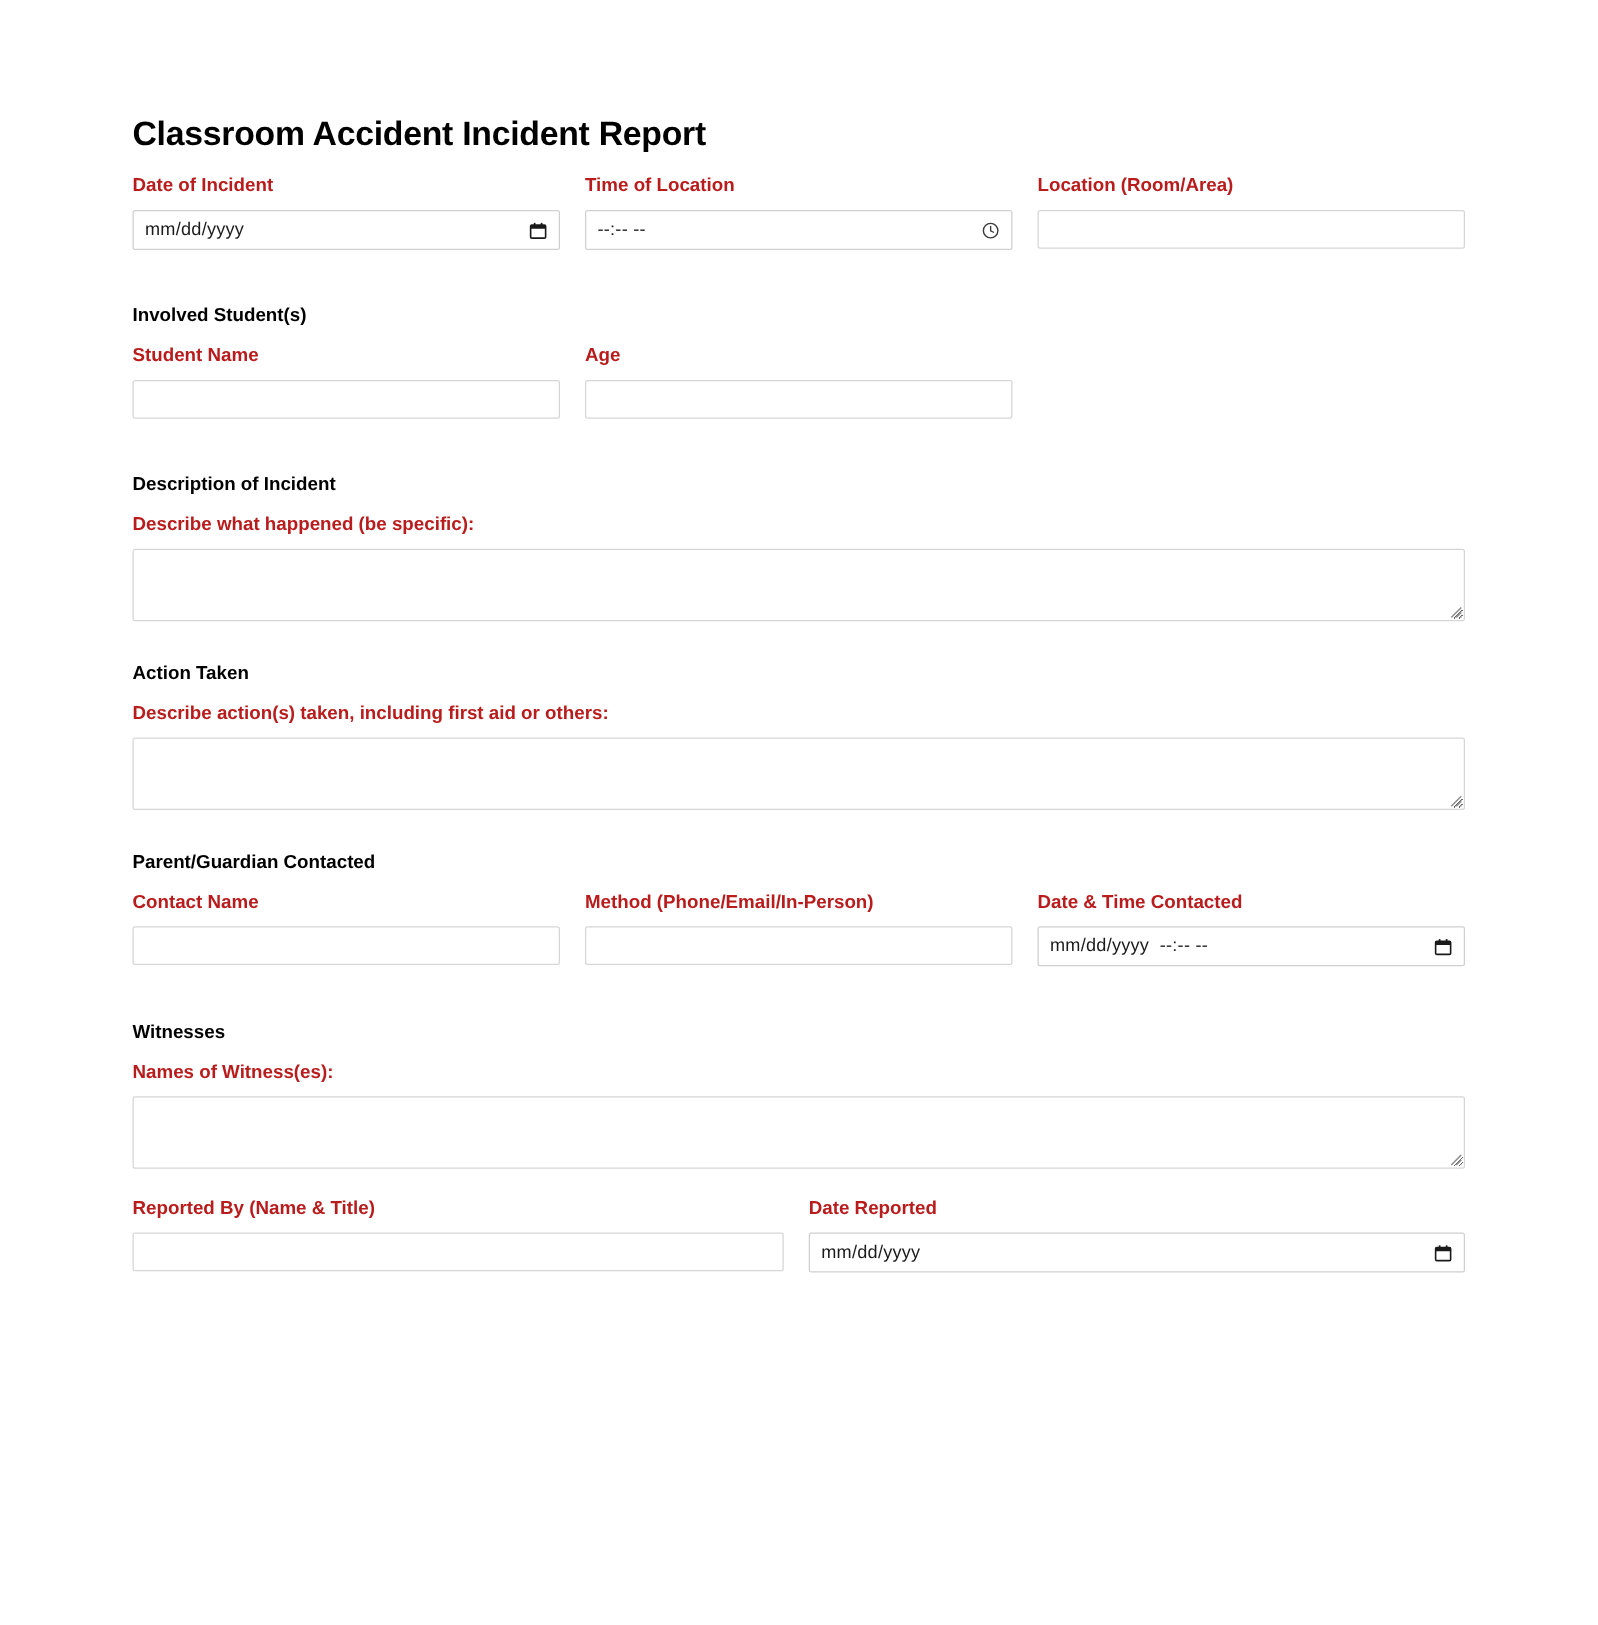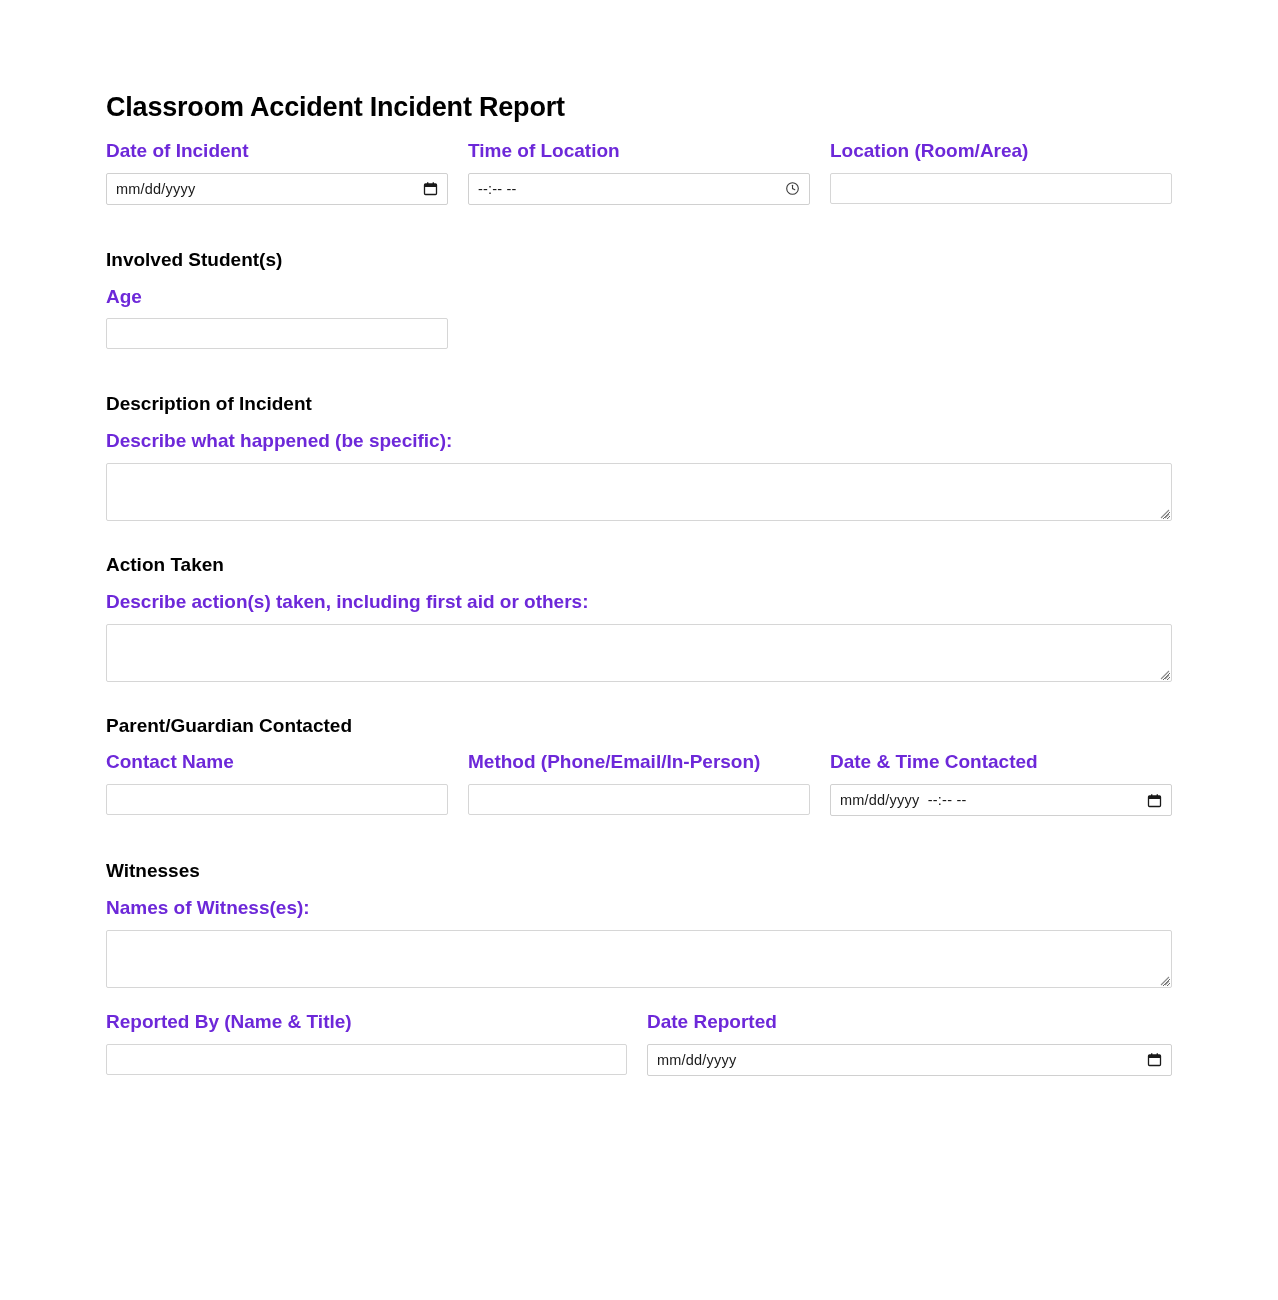--- a/index.html
+++ b/index.html
@@ -34,48 +34,47 @@
   
   .form-title {
     font-size: 27px;
     font-weight: bold;
     line-height: 1.15;
     letter-spacing: -0.2px;
     margin: 0 0 17px 0;
     color: #000;
   }
   .section-title {
-    font-size: 19px;
+    font-size: 15px;
     font-weight: bold;
     line-height: 1.2;
     margin: 0 0 14px 0;
     color: #000;
   }
 
   
   .field-label {
     display: block;
-    font-size: 19px;
+    font-size: 15px;
     font-weight: bold;
     line-height: 1.2;
     margin: 0 0 10px 0;
-    color: #6d28d9;
+    color: #b91c1c;
   }
 
   
   .row3 {
     display: flex;
     gap: 20px;
   }
   .row3 > .col { width: 342px; flex: 0 0 342px; }
 
   .row2 {
     display: flex;
     gap: 20px;
-    align-items: center;
   }
   .row2 > .col-a { width: 521px; flex: 0 0 521px; }
   .row2 > .col-b { width: 525px; flex: 0 0 525px; }
 
   .full { width: 1066px; }
 
   
   .txt {
     display: block;
     width: 100%;
@@ -203,20 +202,24 @@
         <label class="field-label">Location (Room/Area)</label>
         <input class="txt" type="text" placeholder="" style="">
       </div>
     </div>
 
     <div class="gap-after-row"></div>
 
     <h2 class="section-title">Involved Student(s)</h2>
 
     <div class="row3">
+      <div class="col">
+        <label class="field-label">Student Name</label>
+        <input class="txt" type="text" placeholder="" style="">
+      </div>
       <div class="col">
         <label class="field-label">Age</label>
         <input class="txt" type="text" placeholder="" style="">
       </div>
     </div>
 
     <div class="gap-after-row"></div>
 
     <h2 class="section-title">Description of Incident</h2>
 

